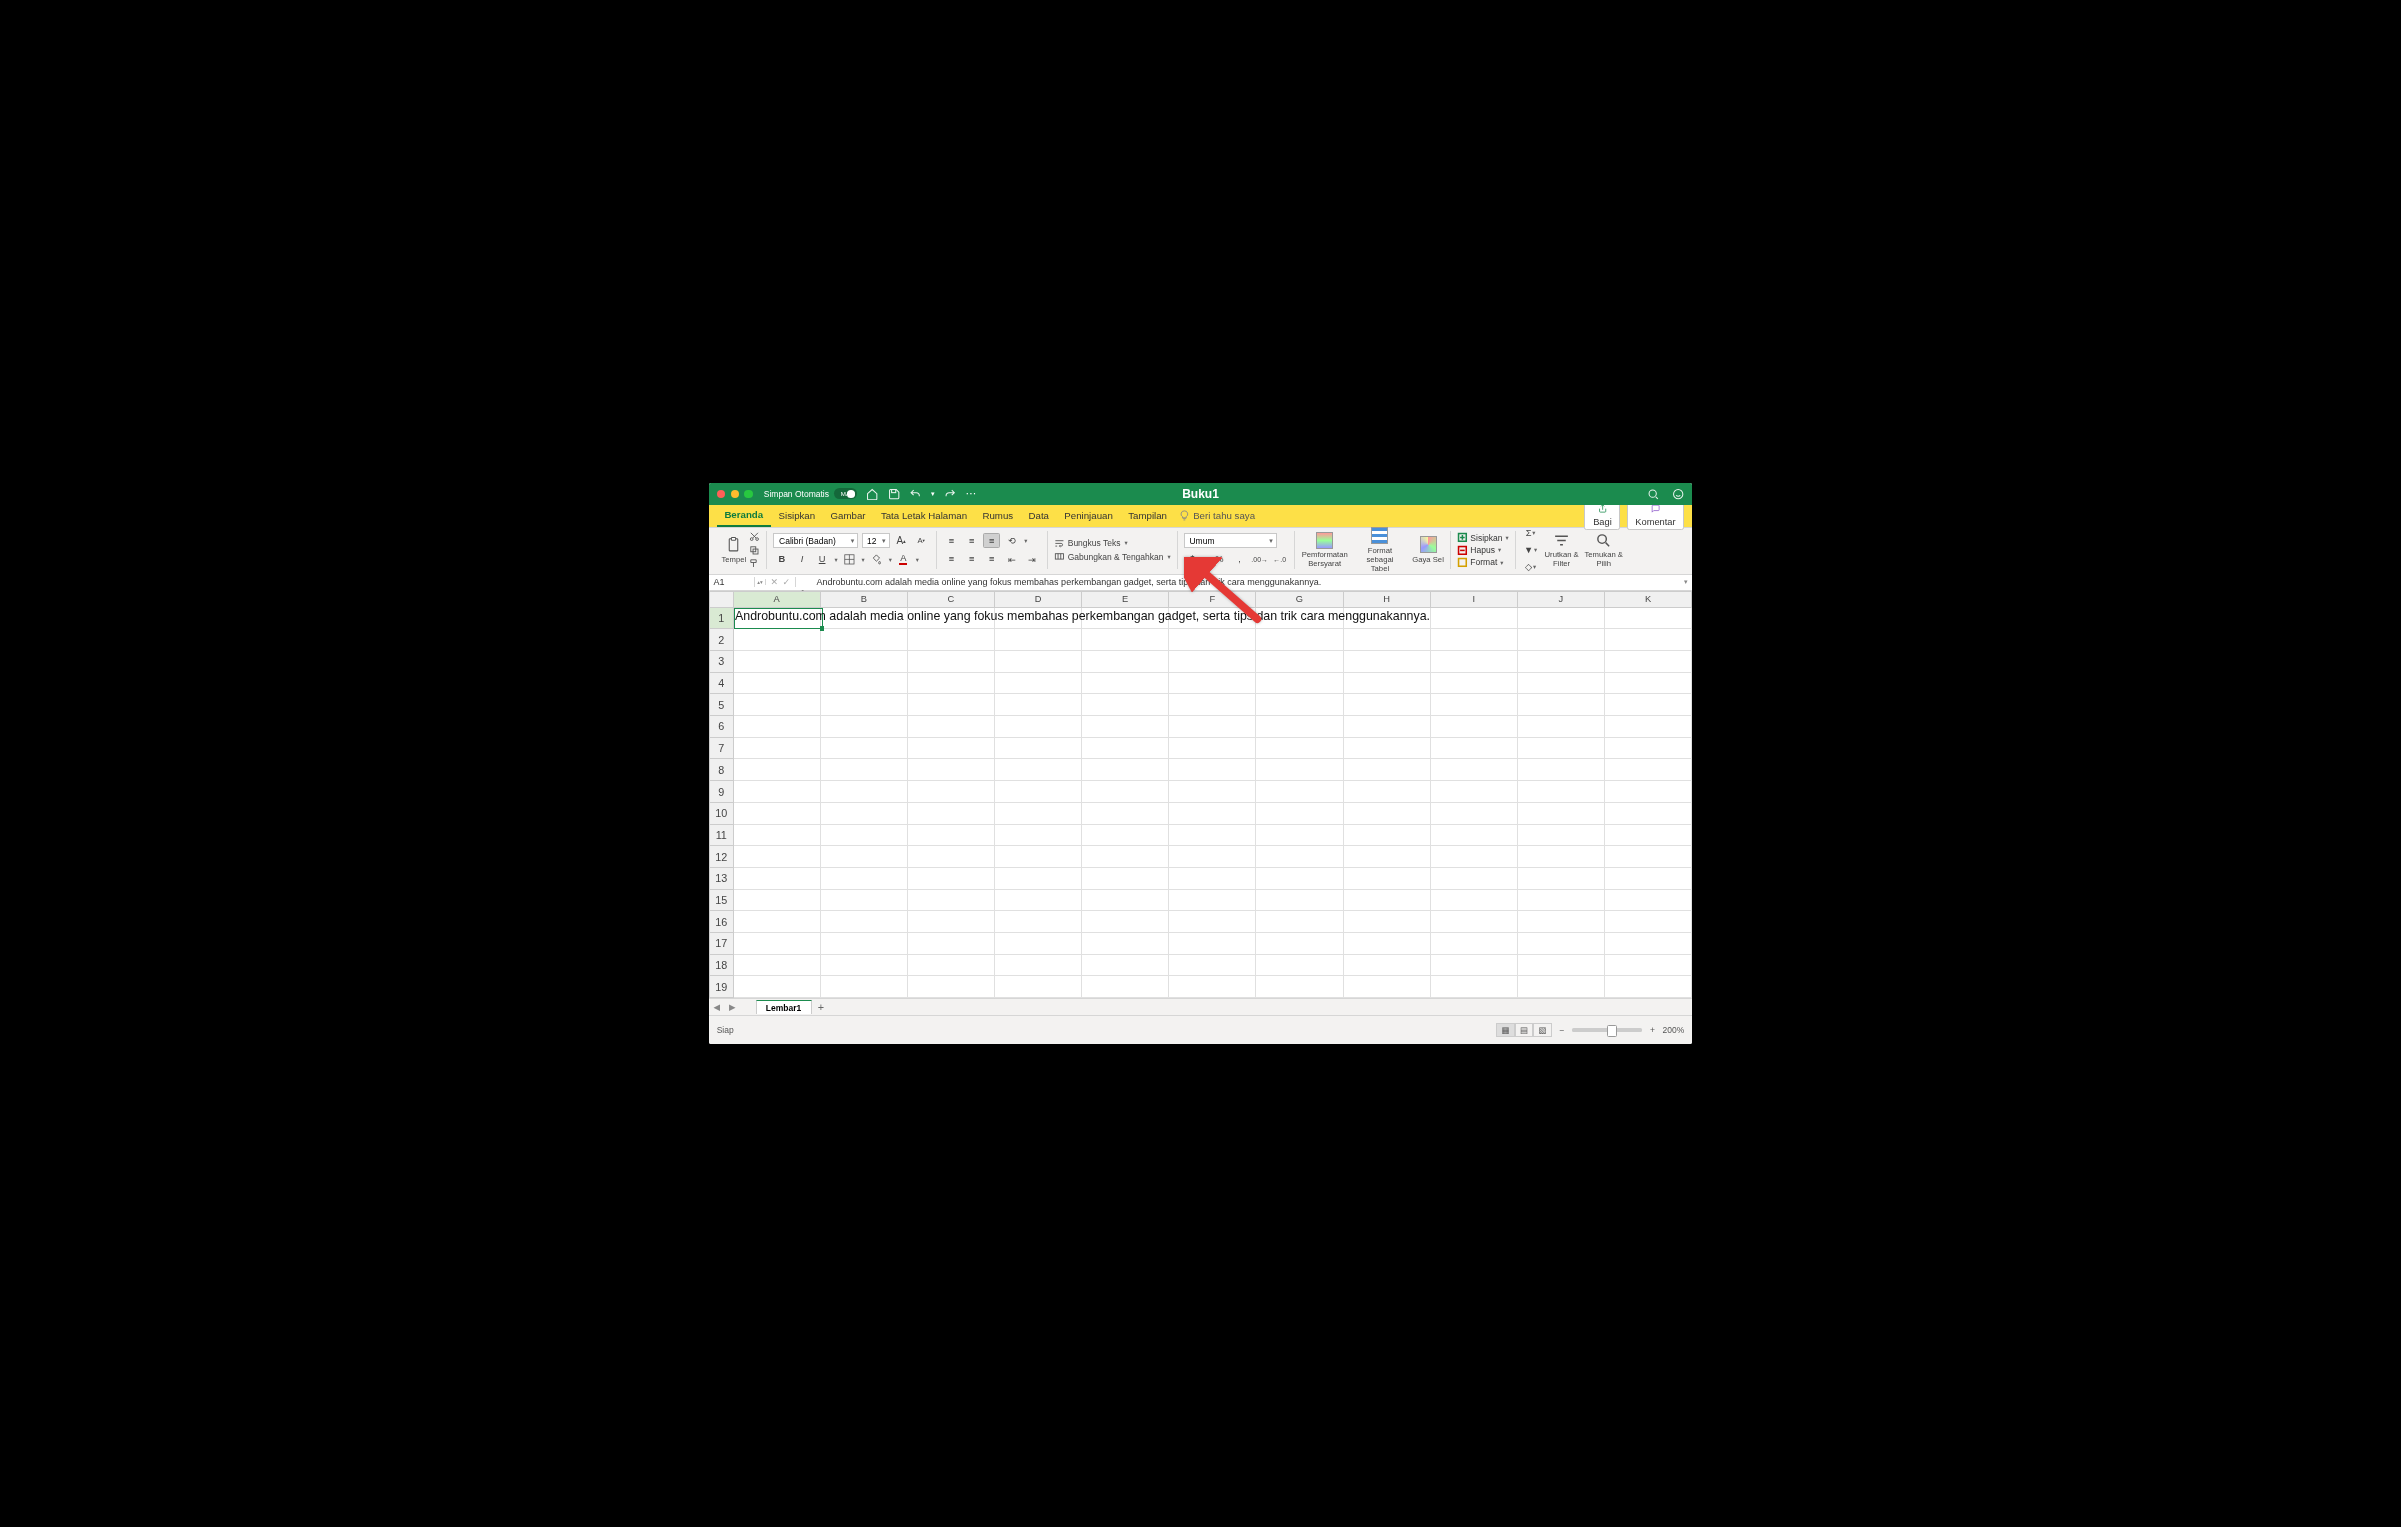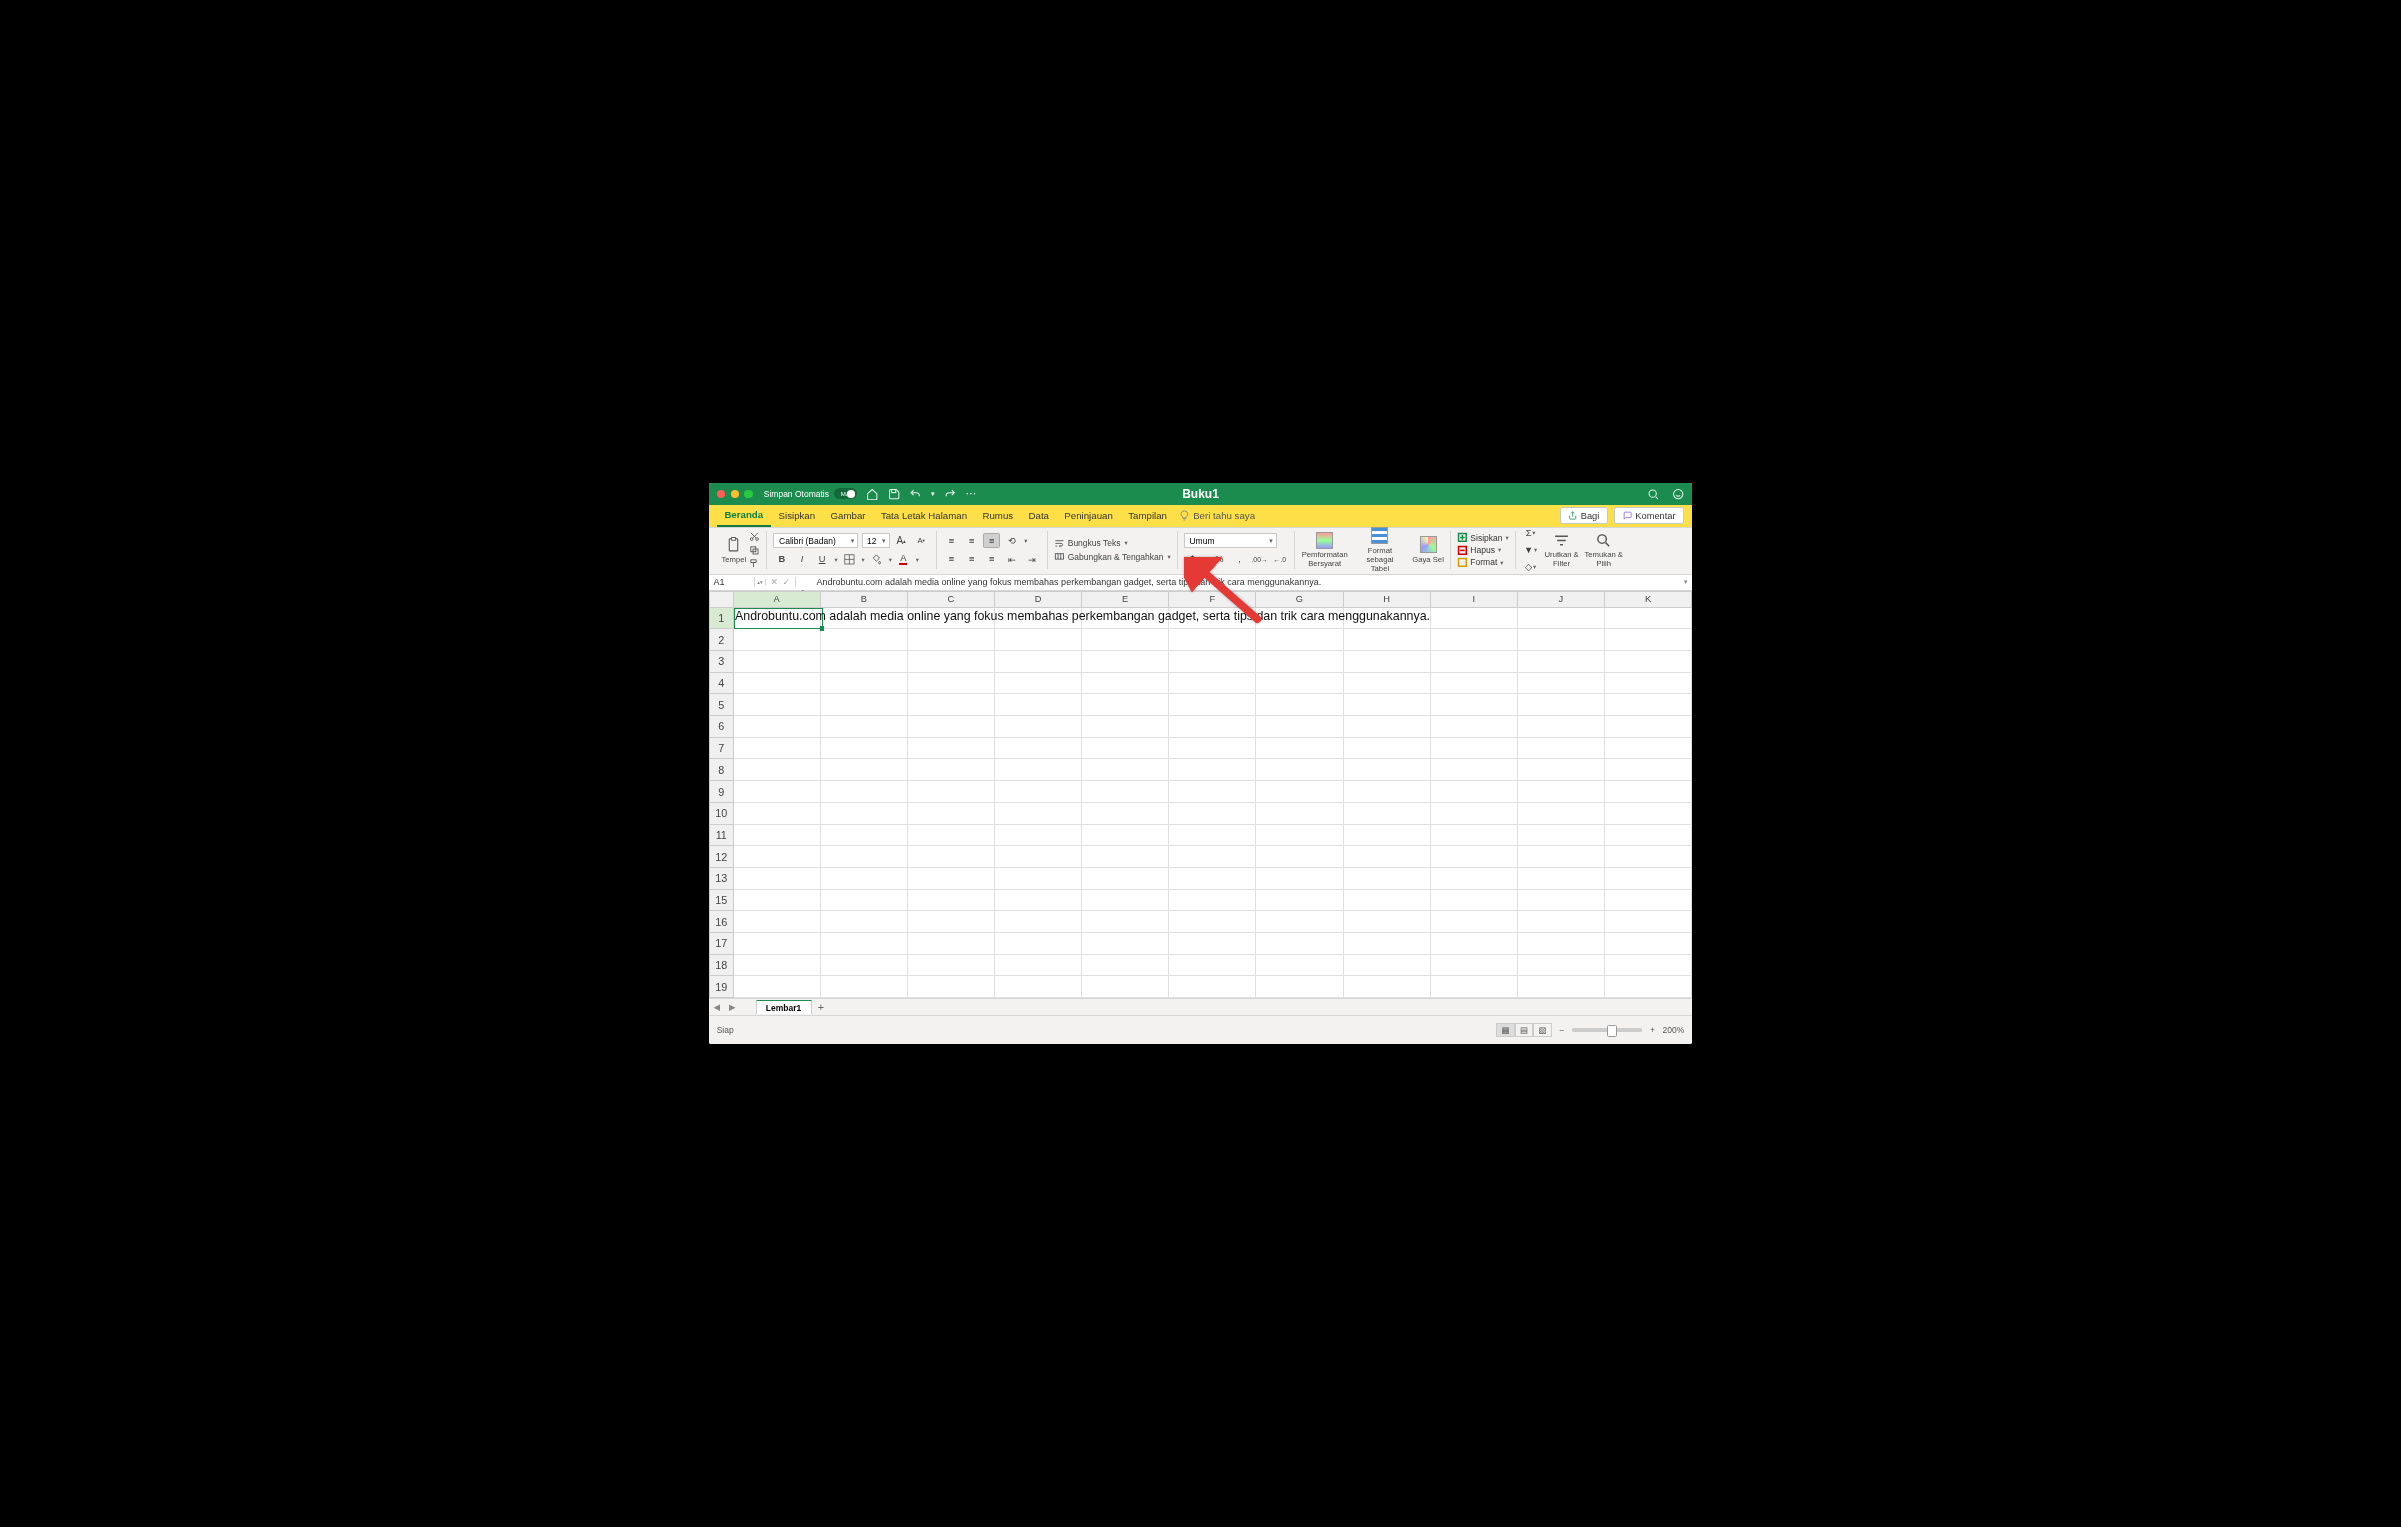--- a/index.html
+++ b/index.html
@@ -14,21 +14,21 @@
 .switch::before { content:''; width: 7.7px; height: 7.7px; background: #fff; border-radius: 50%; position: absolute; margin-left: -15.5px; }
 .qat { display: flex; gap: 9.3px; margin-left: 9.3px; align-items: center; }
 .qat-icon { width: 12.4px; height: 12.4px; opacity: .9; }
 .title { position: absolute; left: 50%; transform: translateX(-50%); font-weight: 600; font-size: 12px; }
 .titlebar-right { margin-left: auto; display: flex; gap: 12.4px; }
 .tabs { background: #fde047; display: flex; align-items: center; padding: 0 7.7px; height: 23px; border-bottom: 0.8px solid #d6d6d6; font-size: 9.7px; }
 .tab { padding: 0 7.7px; height: 100%; display: flex; align-items: center; color: #333; cursor: pointer; }
 .tab.active { color: #0f7b3e; font-weight: 600; border-bottom: 2.3px solid #0f7b3e; }
 .bulb { margin-left: 4.6px; display: flex; align-items: center; gap: 3.1px; color: #555; }
 .tabs-right { margin-left: auto; display: flex; gap: 6.2px; }
-.tbtn { border: 0.8px solid #c8c8c8; background: #fff; padding: 2.3px 7.7px; border-radius: 2.3px; font-size: 9.3px; display: flex; align-items: center; gap: 3.1px; color: #333; }
+.tbtn { border: 0.8px solid #c8c8c8; background: #fff; padding: 2.3px 7.7px; border-radius: 2.3px; font-size: 9.3px; display: flex; align-items: center; gap: 3.1px; color: #333; flex-direction: column; }
 .ribbon { background: #f3f2f1; display: flex; padding: 3.1px 6.2px 4.6px 6.2px; height: 46px; align-items: stretch; gap: 0; }
 .group { display: flex; flex-direction: column; justify-content: center; padding: 0 6.2px; border-right: 0.8px solid #d6d6d6; }
 .group:last-child { border-right: none; }
 .big { display: flex; flex-direction: column; align-items: center; font-size: 7.7px; color: #444; gap: 1.5px; justify-content: center; }
 .big svg, .big .iconbox { width: 17px; height: 17px; }
 .row { display: flex; align-items: center; gap: 3.1px; }
 .rows { display: flex; flex-direction: column; gap: 3.1px; }
 .combo { background: #fff; border: 0.8px solid #c8c8c8; height: 15.5px; font-size: 8.5px; padding: 0 12.4px 0 4.6px; display: flex; align-items: center; position: relative; }
 .combo::after { content: '▾'; position: absolute; right: 3.1px; font-size: 7px; color: #666; }
 .btn { width: 17px; height: 15.5px; display: flex; align-items: center; justify-content: center; border-radius: 1.5px; font-size: 9.3px; color: #444; }

